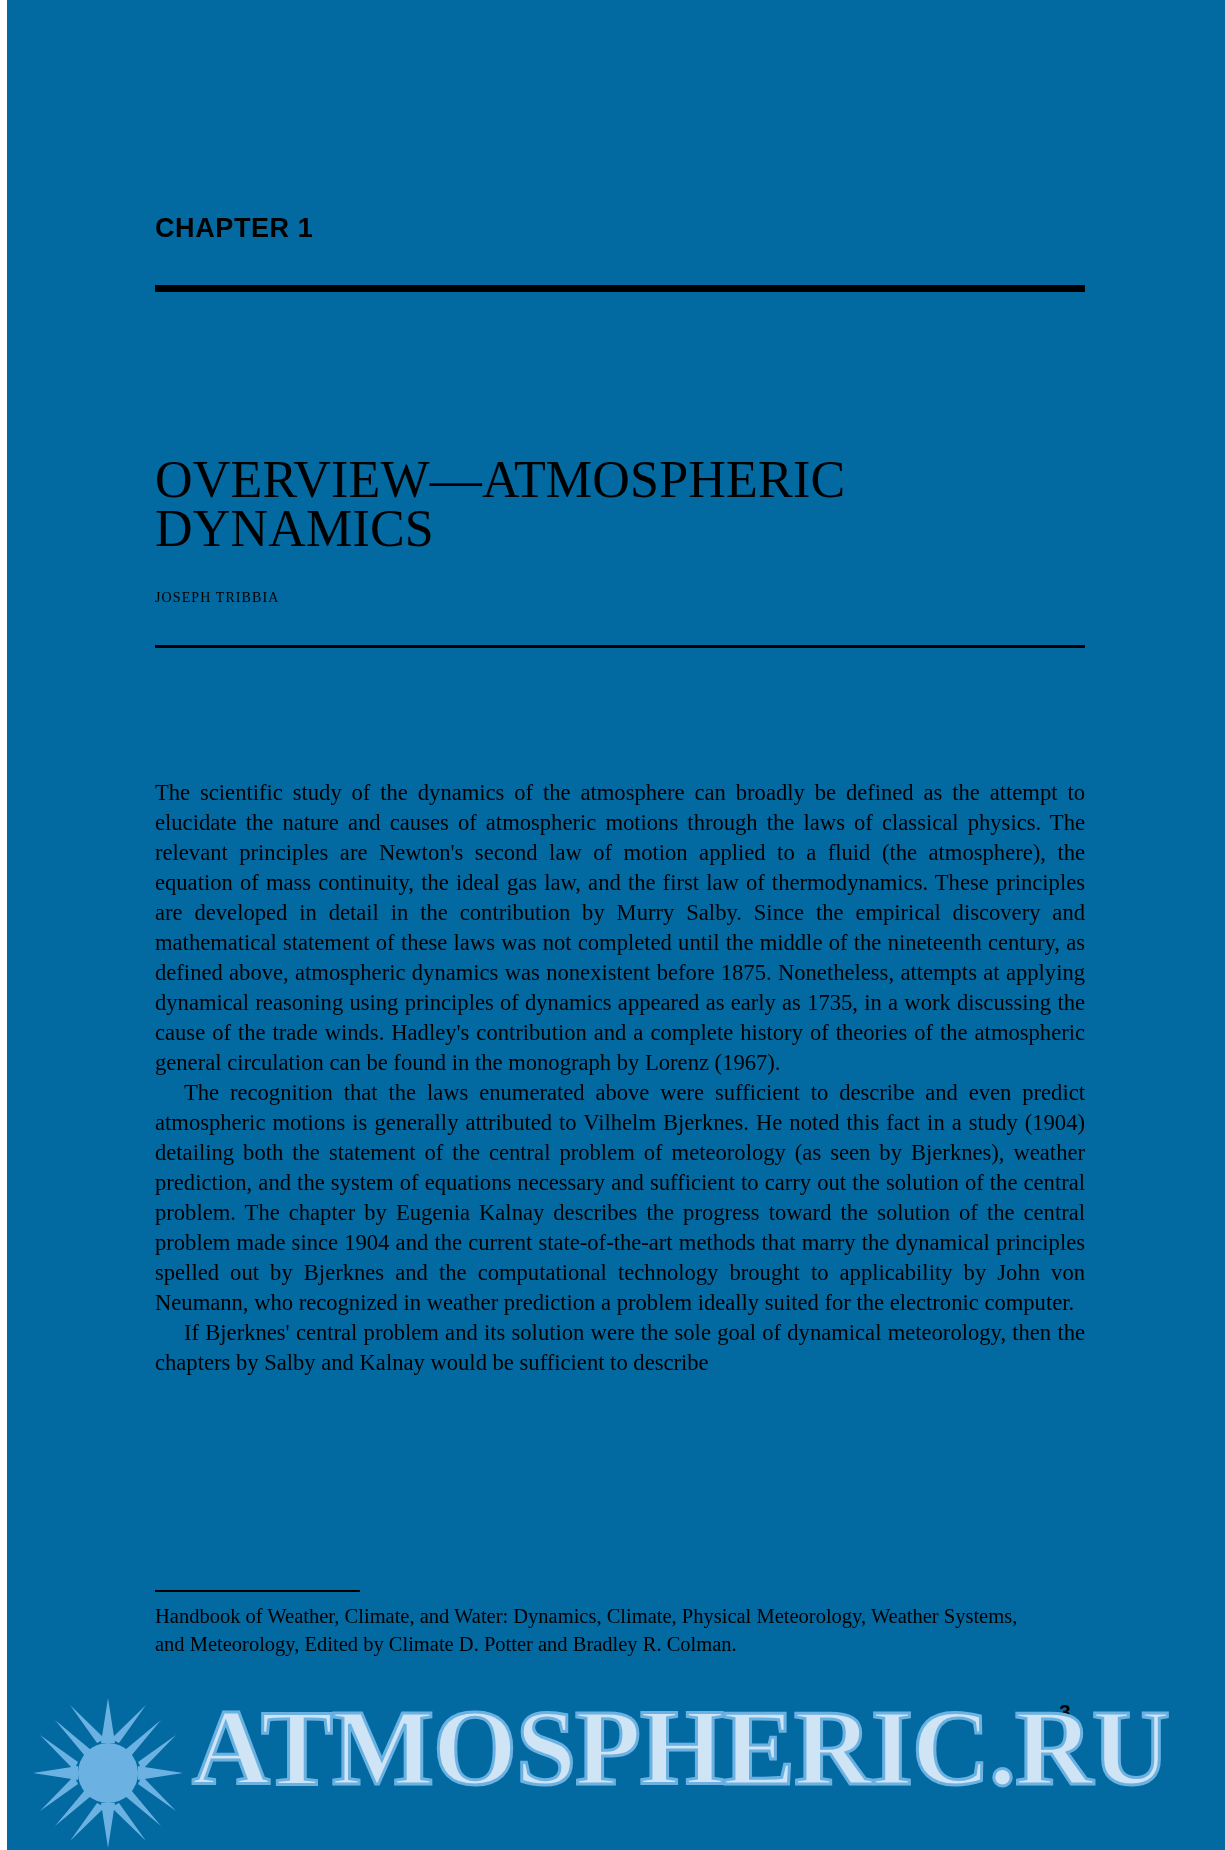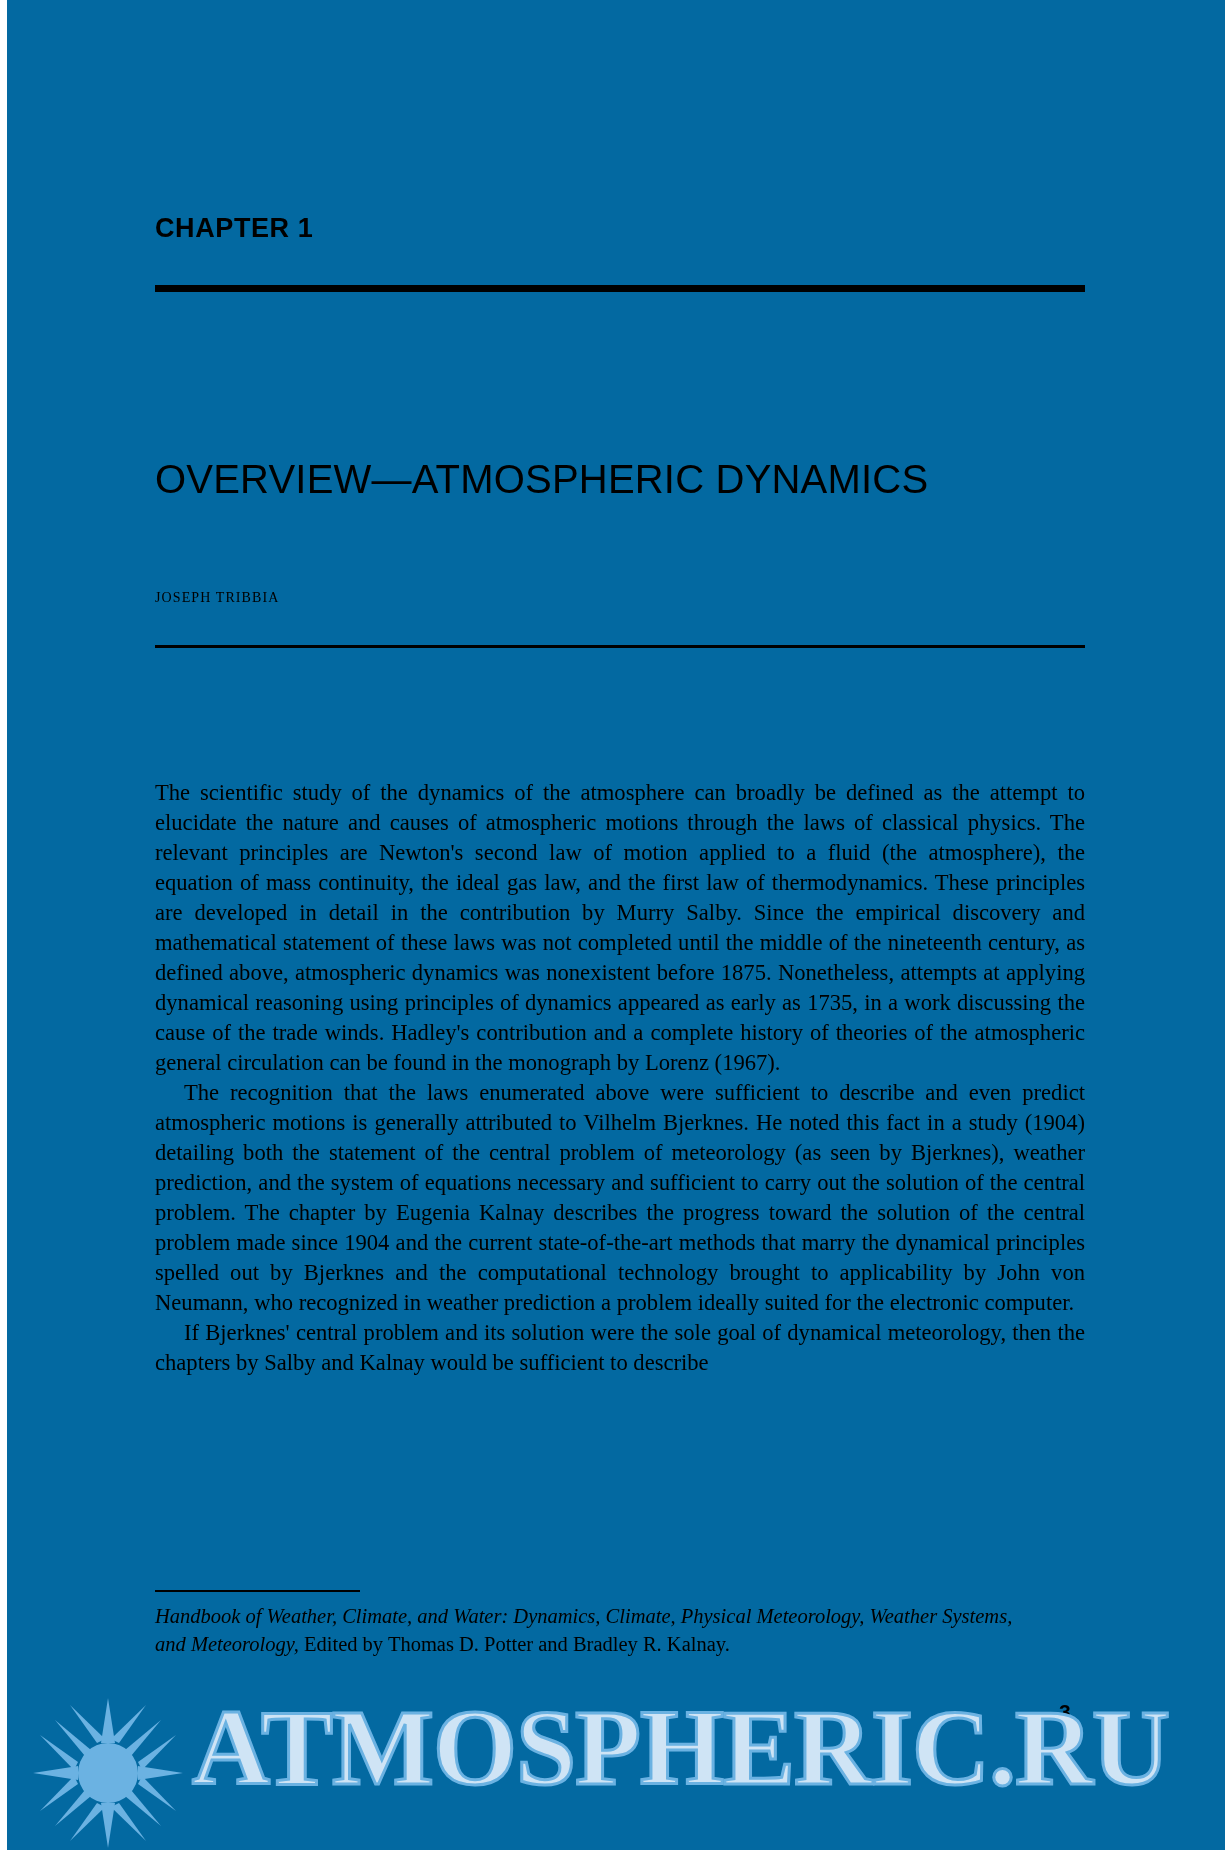--- a/index.html
+++ b/index.html
@@ -38,22 +38,22 @@
     top: 285px;
     width: 930px;
     height: 7px;
     background: #000;
   }
   .title {
     position: absolute;
     left: 148px;
     top: 455px;
     width: 930px;
-    font-family: Liberation Sans, sans-serif;
-    font-size: 40px;
+    font-family: Liberation Serif, serif;
+    font-size: 52px;
     line-height: 49px;
     letter-spacing: 0.2px;
     color: #000;
   }
   .author {
     position: absolute;
     left: 148px;
     top: 590px;
     font-family: Liberation Serif, serif;
     font-size: 14px;
@@ -94,21 +94,20 @@
   }
   .footnote {
     position: absolute;
     left: 148px;
     top: 1602px;
     width: 930px;
     font-size: 20.5px;
     line-height: 28px;
   }
   .footnote .ital {
-    font-style: italic;
   }
   .footnote-line3 {
     letter-spacing: 0.2px;
   }
   .page-number {
     position: absolute;
     left: 1052px;
     top: 1700px;
     font-family: "Liberation Sans", sans-serif;
     font-weight: bold;
@@ -162,21 +161,21 @@
   <div class="body-text">
     <p>The scientific study of the dynamics of the atmosphere can broadly be defined as the attempt to elucidate the nature and causes of atmospheric motions through the laws of classical physics. The relevant principles are Newton's second law of motion applied to a fluid (the atmosphere), the equation of mass continuity, the ideal gas law, and the first law of thermodynamics. These principles are developed in detail in the contribution by Murry Salby. Since the empirical discovery and mathematical statement of these laws was not completed until the middle of the nineteenth century, as defined above, atmospheric dynamics was nonexistent before 1875. Nonetheless, attempts at applying dynamical reasoning using principles of dynamics appeared as early as 1735, in a work discussing the cause of the trade winds. Hadley's contribution and a complete history of theories of the atmospheric general circulation can be found in the monograph by Lorenz (1967).</p>
     <p>The recognition that the laws enumerated above were sufficient to describe and even predict atmospheric motions is generally attributed to Vilhelm Bjerknes. He noted this fact in a study (1904) detailing both the statement of the central problem of meteorology (as seen by Bjerknes), weather prediction, and the system of equations necessary and sufficient to carry out the solution of the central problem. The chapter by Eugenia Kalnay describes the progress toward the solution of the central problem made since 1904 and the current state-of-the-art methods that marry the dynamical principles spelled out by Bjerknes and the computational technology brought to applicability by John von Neumann, who recognized in weather prediction a problem ideally suited for the electronic computer.</p>
     <p>If Bjerknes' central problem and its solution were the sole goal of dynamical meteorology, then the chapters by Salby and Kalnay would be sufficient to describe</p>
   </div>
 
   <div class="footnote-rule"></div>
 
   <div class="footnote">
     <div class="ital">Handbook of Weather, Climate, and Water: Dynamics, Climate, Physical Meteorology, Weather Systems,</div>
-    <div><span class="ital">and Meteorology,</span><span> Edited by Thomas D. Potter and Bradley R. Kalnay.</span></div>
+    <div><span class="ital">and Meteorology,</span><span> Edited by Climate D. Potter and Bradley R. Colman.</span></div>
   </div>
 
   <div class="page-number">3</div>
 
   <div class="watermark">
     <svg class="wm-sun" viewBox="0 0 150 150">
       <g fill="#6bb2e2">
         <circle cx="75" cy="75" r="30"></circle>
         <g id="rays">
           <polygon points="75,0 82,45 68,45"></polygon>

